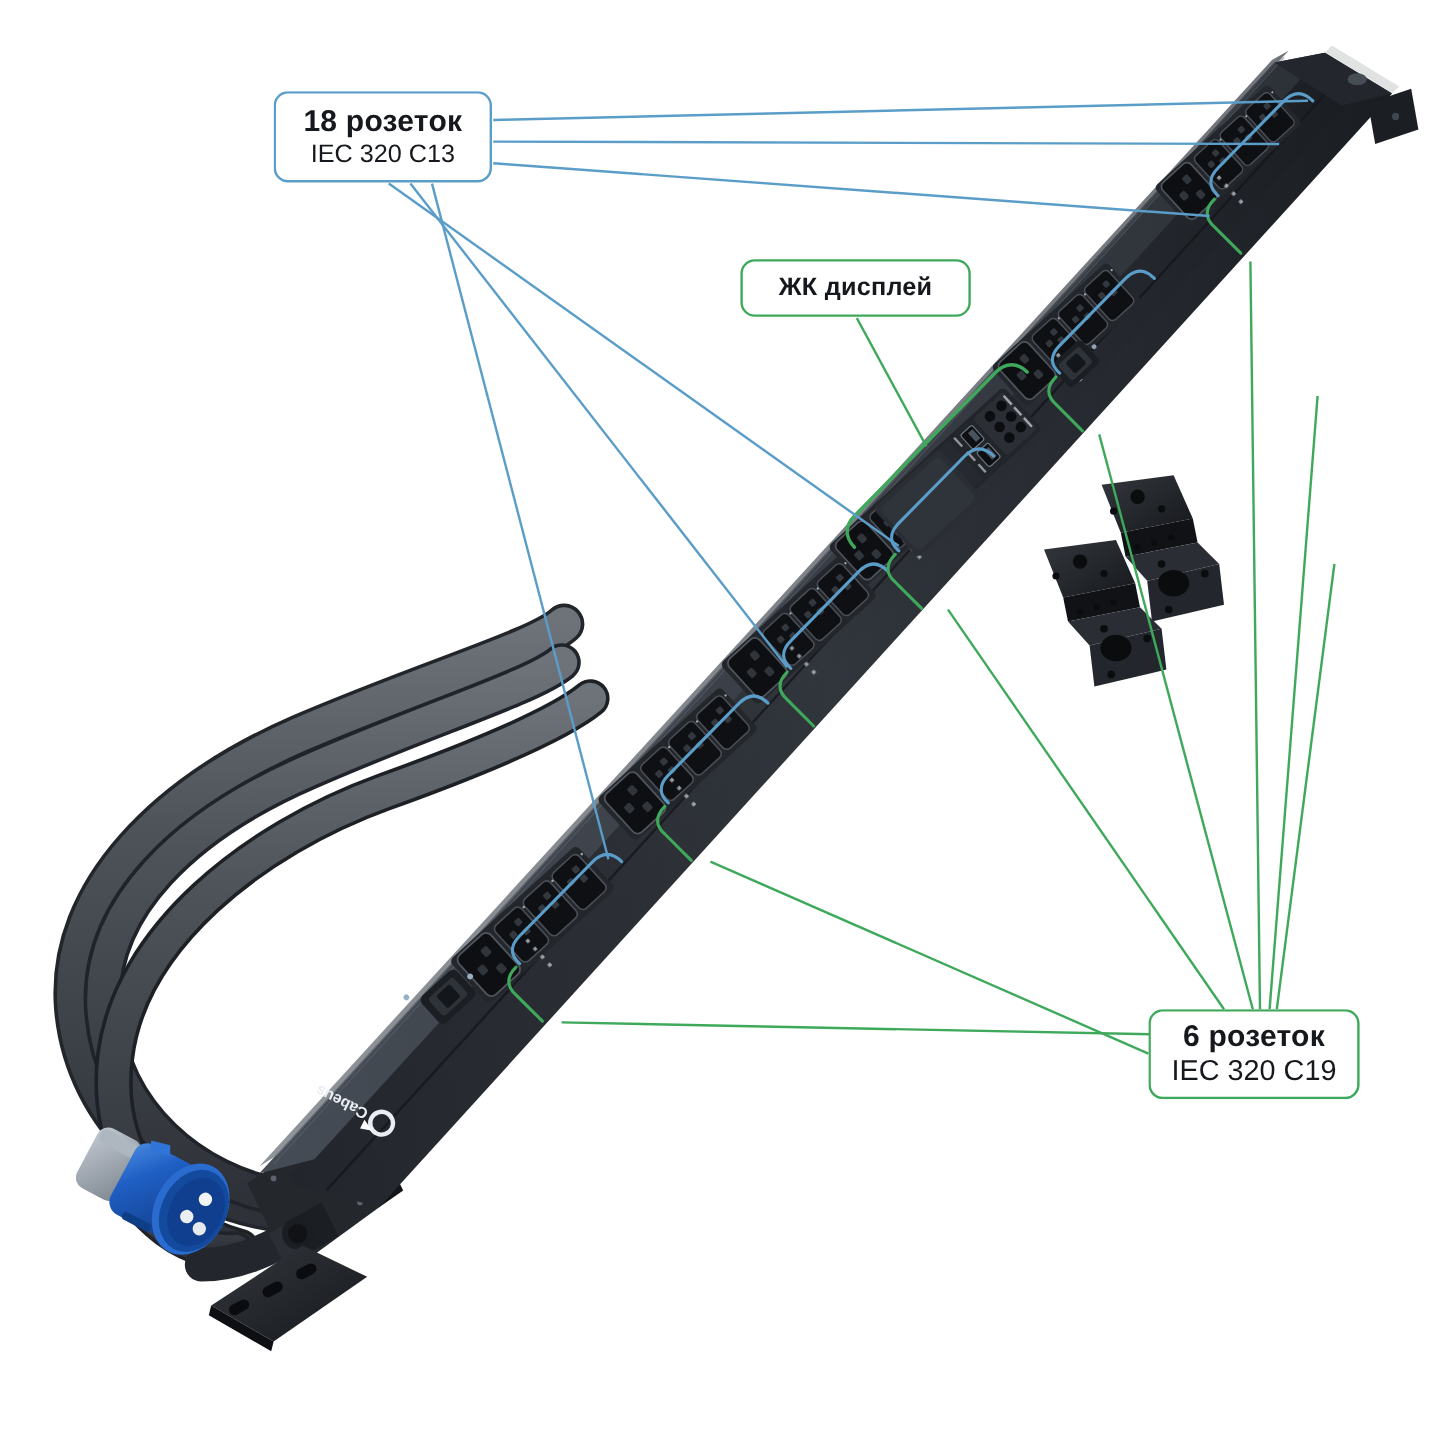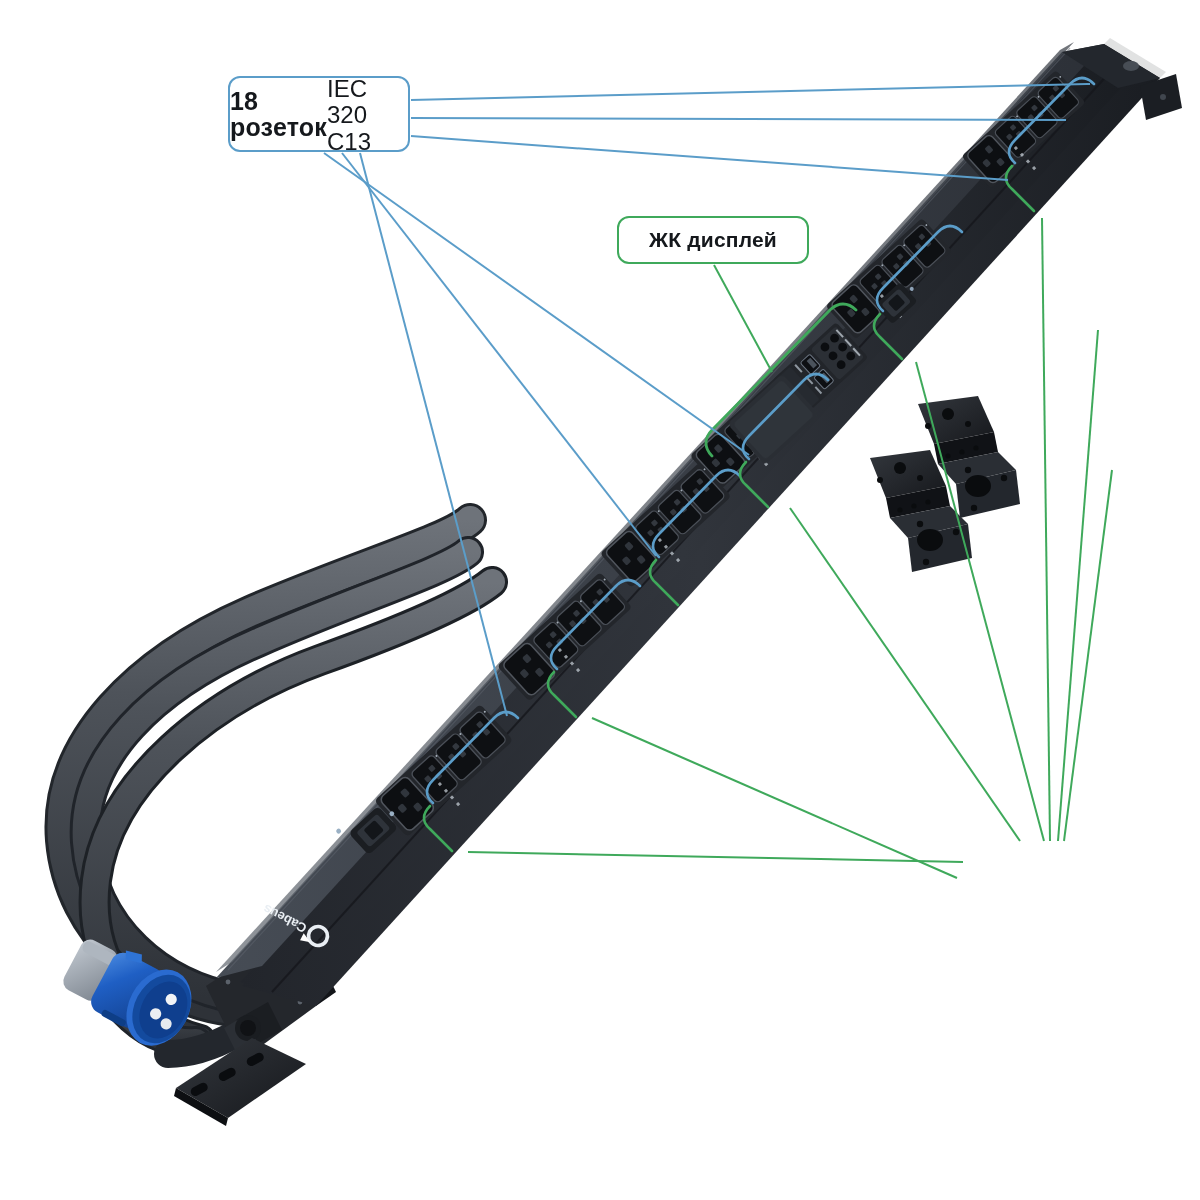--- a/index.html
+++ b/index.html
@@ -1,29 +1,29 @@
 <!DOCTYPE html>
 <html><head>
 <meta charset="utf-8">
 <style>
   html,body{margin:0;padding:0;background:#ffffff;}
   body{width:1200px;height:1200px;overflow:hidden;
        font-family:"Liberation Sans","DejaVu Sans",sans-serif;}
   #stage{position:relative;width:1200px;height:1200px;background:#fff;}
   #art{position:absolute;inset:0;}
   .callout{position:absolute;background:#ffffff;border-radius:12px;
-           box-sizing:border-box;display:flex;
+           box-sizing:border-box;display:flex;flex-direction:column;
            align-items:center;justify-content:center;z-index:40;}
   .callout.blue{border:2px solid #5b9dc9;}
   .callout.green{border:2px solid #3fa95b;}
   .c-title{font-weight:bold;color:#15181c;letter-spacing:.2px;line-height:1.05;}
   .c-sub{color:#15181c;line-height:1.1;}
   #lbl-c13{left:228px;top:76px;width:182px;height:76px;}
   #lbl-c13 .c-title{font-size:25px;}
-  #lbl-c13 .c-sub{font-size:24px;margin-top:3px;}
+  #lbl-c13 .c-sub{font-size:21px;margin-top:3px;}
   #lbl-lcd{left:617px;top:216px;width:192px;height:48px;}
   #lbl-lcd .c-title{font-size:21px;}
   #lbl-c19{left:957px;top:841px;width:176px;height:75px;}
   #lbl-c19 .c-title{font-size:25px;}
   #lbl-c19 .c-sub{font-size:24px;margin-top:3px;}
 </style>
 </head>
 <body>
 
 <div id="stage">
@@ -379,14 +379,18 @@
 
   <div class="callout blue" id="lbl-c13">
     <div class="c-title">18 розеток</div>
     <div class="c-sub">IEC 320 C13</div>
   </div>
 
   <div class="callout green" id="lbl-lcd">
     <div class="c-title">ЖК дисплей</div>
   </div>
 
+  <div class="callout green" id="lbl-c19">
+    <div class="c-title">6 розеток</div>
+    <div class="c-sub">IEC 320 C19</div>
+  </div>
 
 </div>
 
 </body></html>

